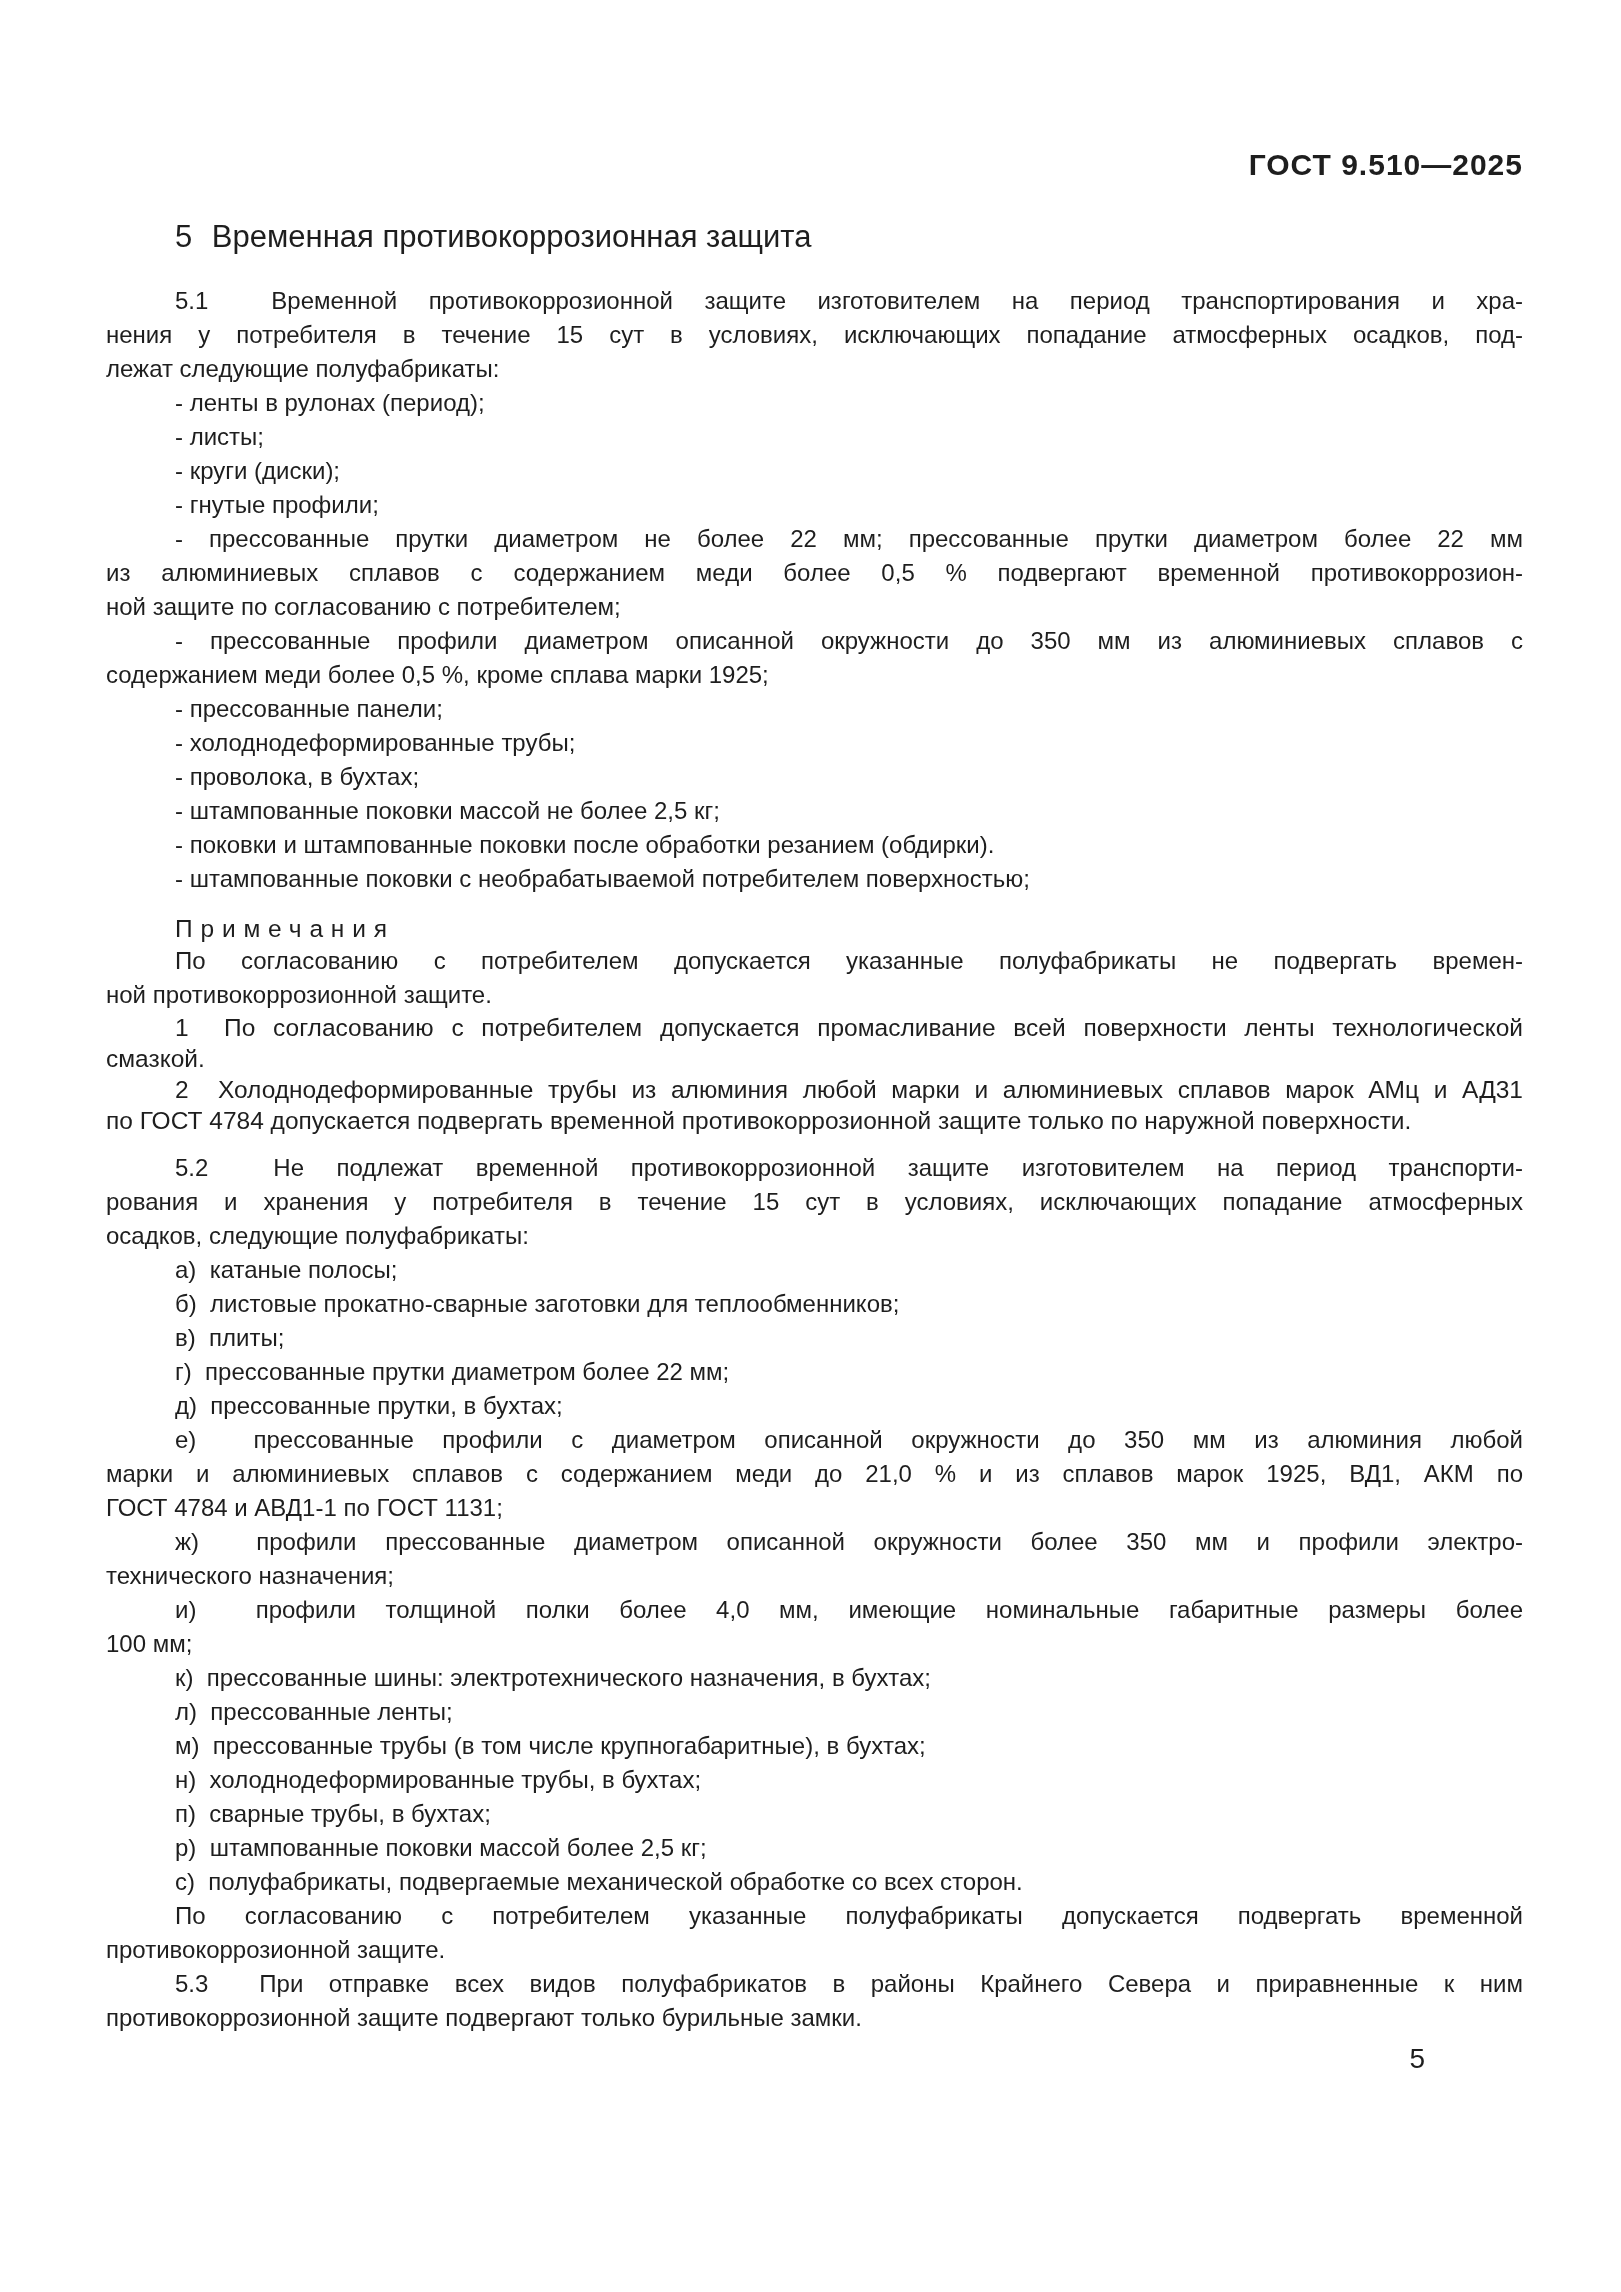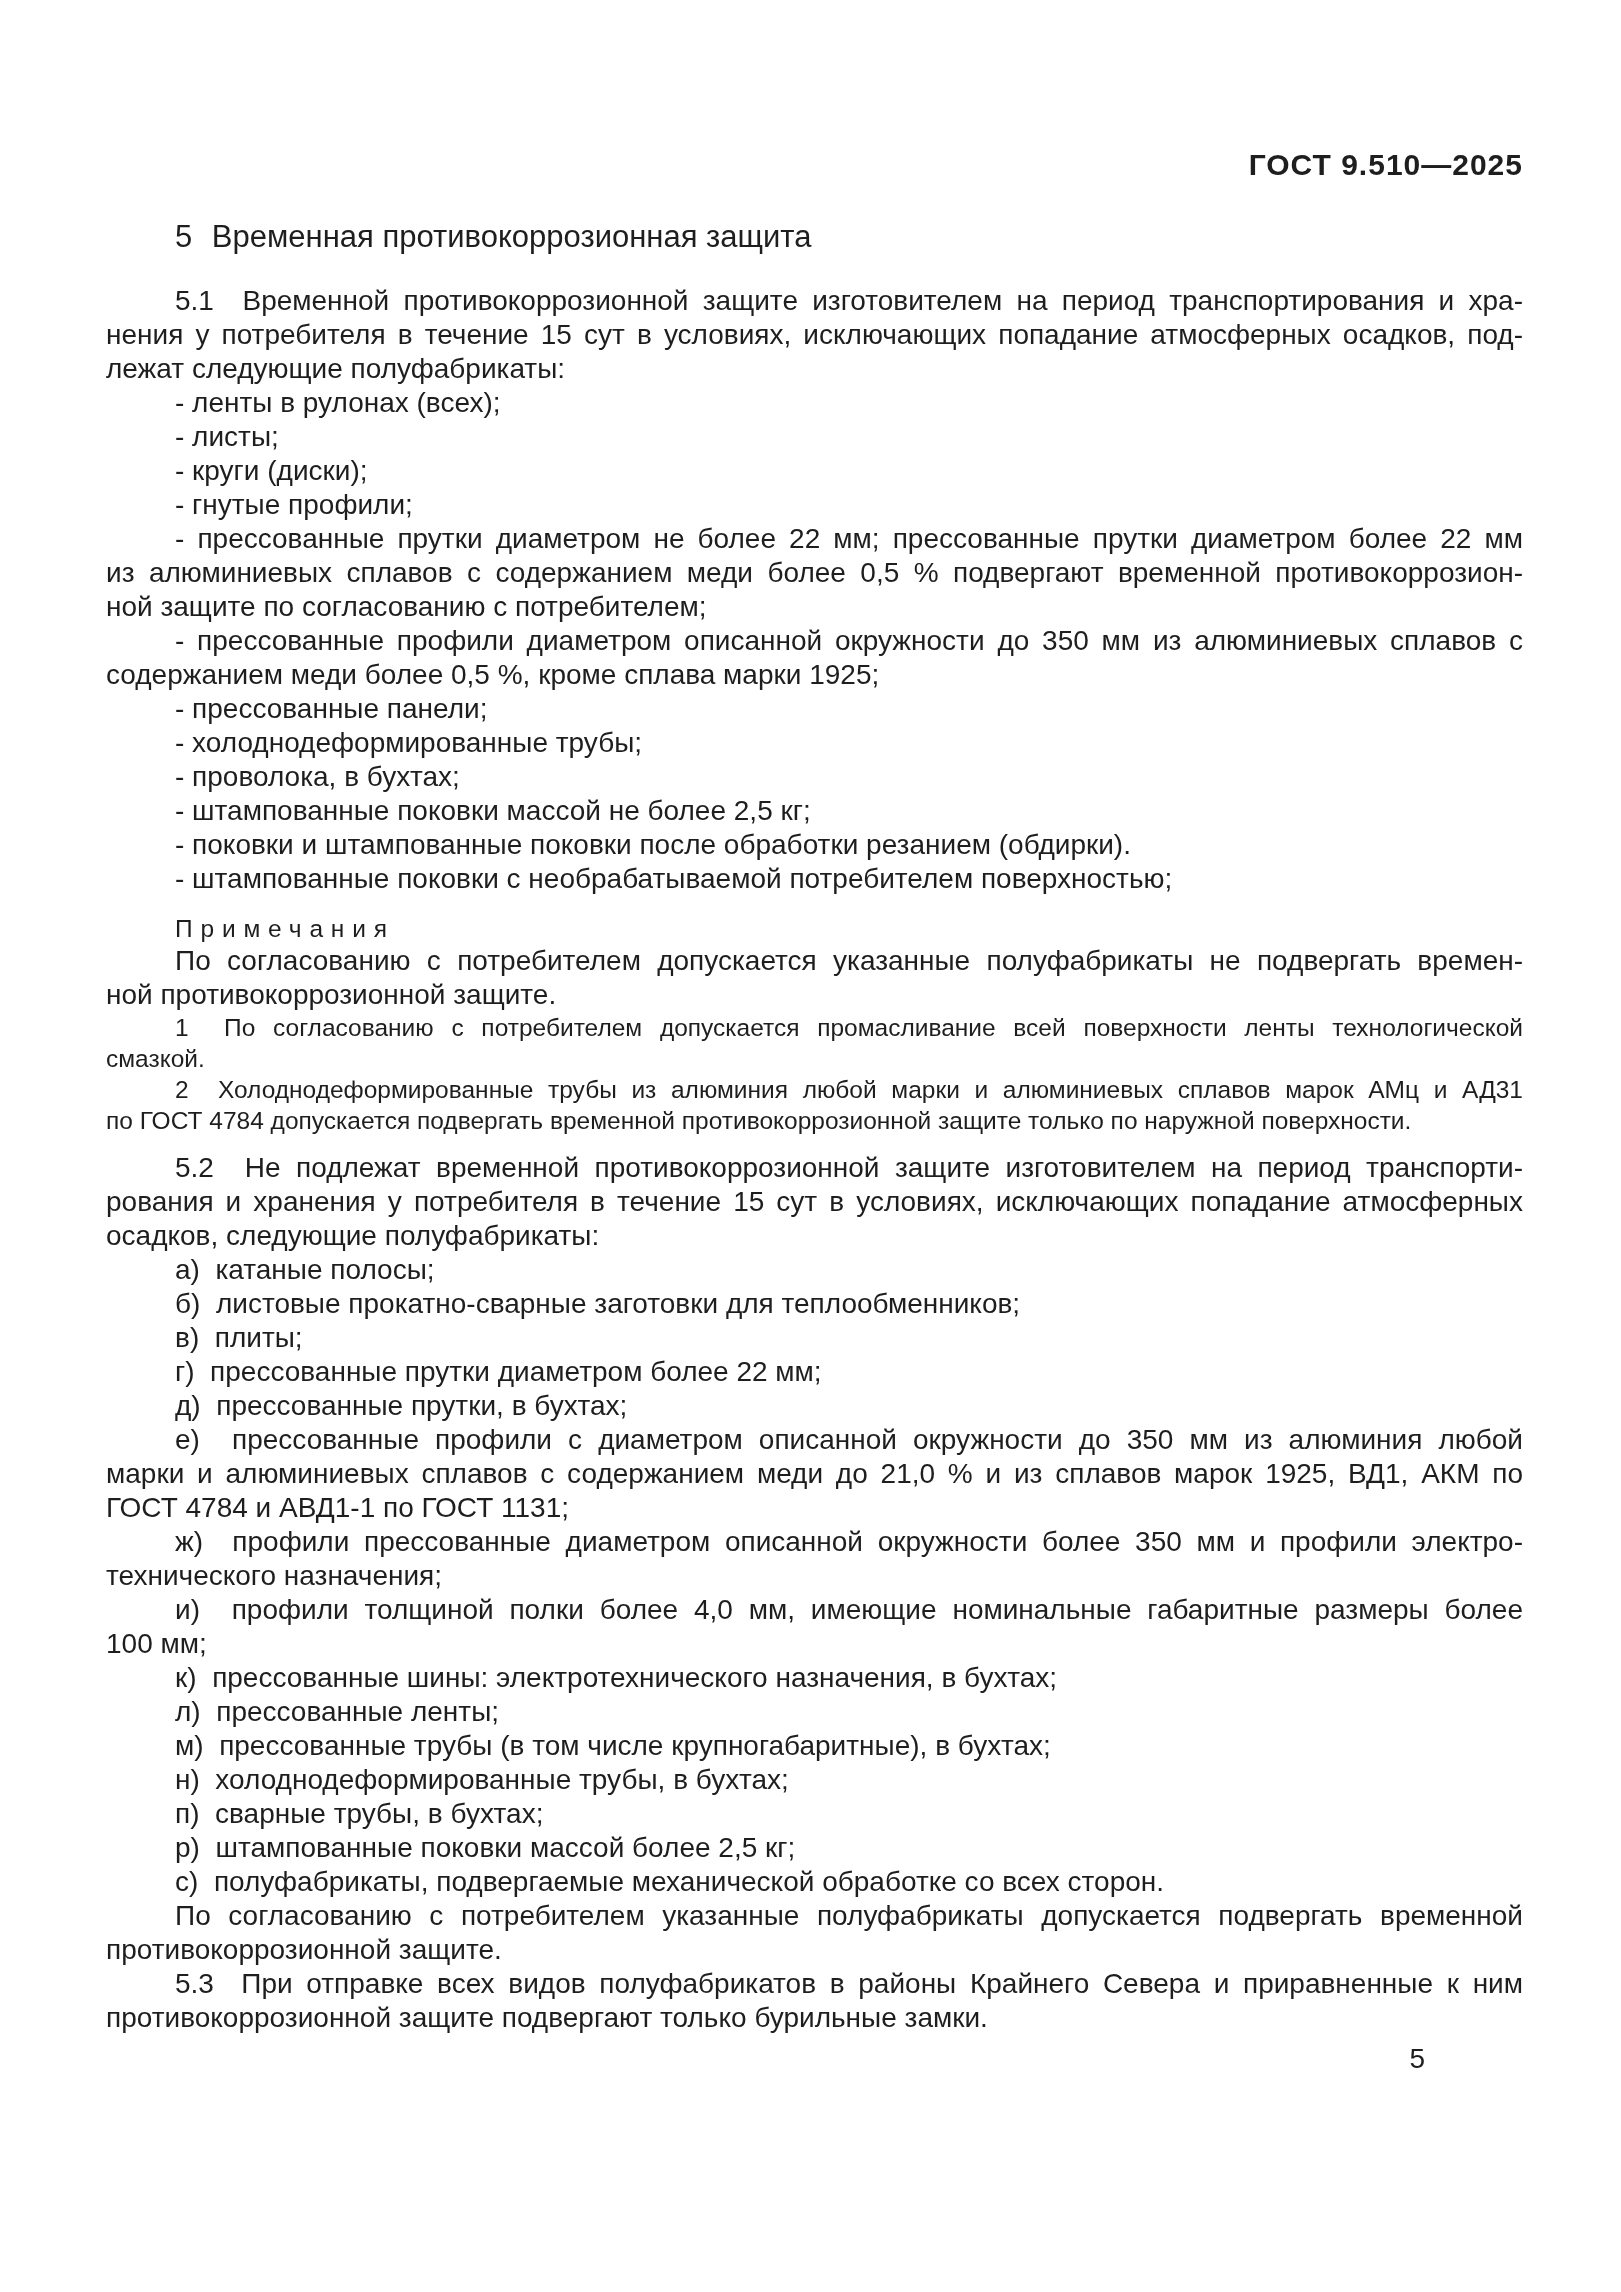--- a/index.html
+++ b/index.html
@@ -29,21 +29,21 @@
   .section-title {
     margin: 36px 0 0 69px;
     font-size: 31px;
     line-height: 37px;
     font-weight: normal;
   }
   .section-title .num { margin-right: 19.6px; }
   .content { margin-top: 29px; }
 
   .para {
-    font-size: 28px;
+    font-size: 24px;
     line-height: 34px;
   }
   .para .ln {
     text-align: justify;
     text-align-last: justify;
   }
   .para .ln.first { text-indent: 69px; }
   .para .ln.last  { text-align-last: left; }
 
   .para.note, .para.note-label {
@@ -68,21 +68,21 @@
 
   <h1 class="section-title"><span class="num">5</span><span>Временная противокоррозионная защита</span></h1>
 
   <main class="content" id="content">
       <div class="para body">
         <div class="ln first">5.1&nbsp; Временной противокоррозионной защите изготовителем на период транспортирования и хра-</div>
         <div class="ln">нения у потребителя в течение 15 сут в условиях, исключающих попадание атмосферных осадков, под-</div>
         <div class="ln last">лежат следующие полуфабрикаты:</div>
       </div>
       <div class="para body">
-        <div class="ln first last">- ленты в рулонах (всех);</div>
+        <div class="ln first last">- ленты в рулонах (период);</div>
       </div>
       <div class="para body">
         <div class="ln first last">- листы;</div>
       </div>
       <div class="para body">
         <div class="ln first last">- круги (диски);</div>
       </div>
       <div class="para body">
         <div class="ln first last">- гнутые профили;</div>
       </div>

